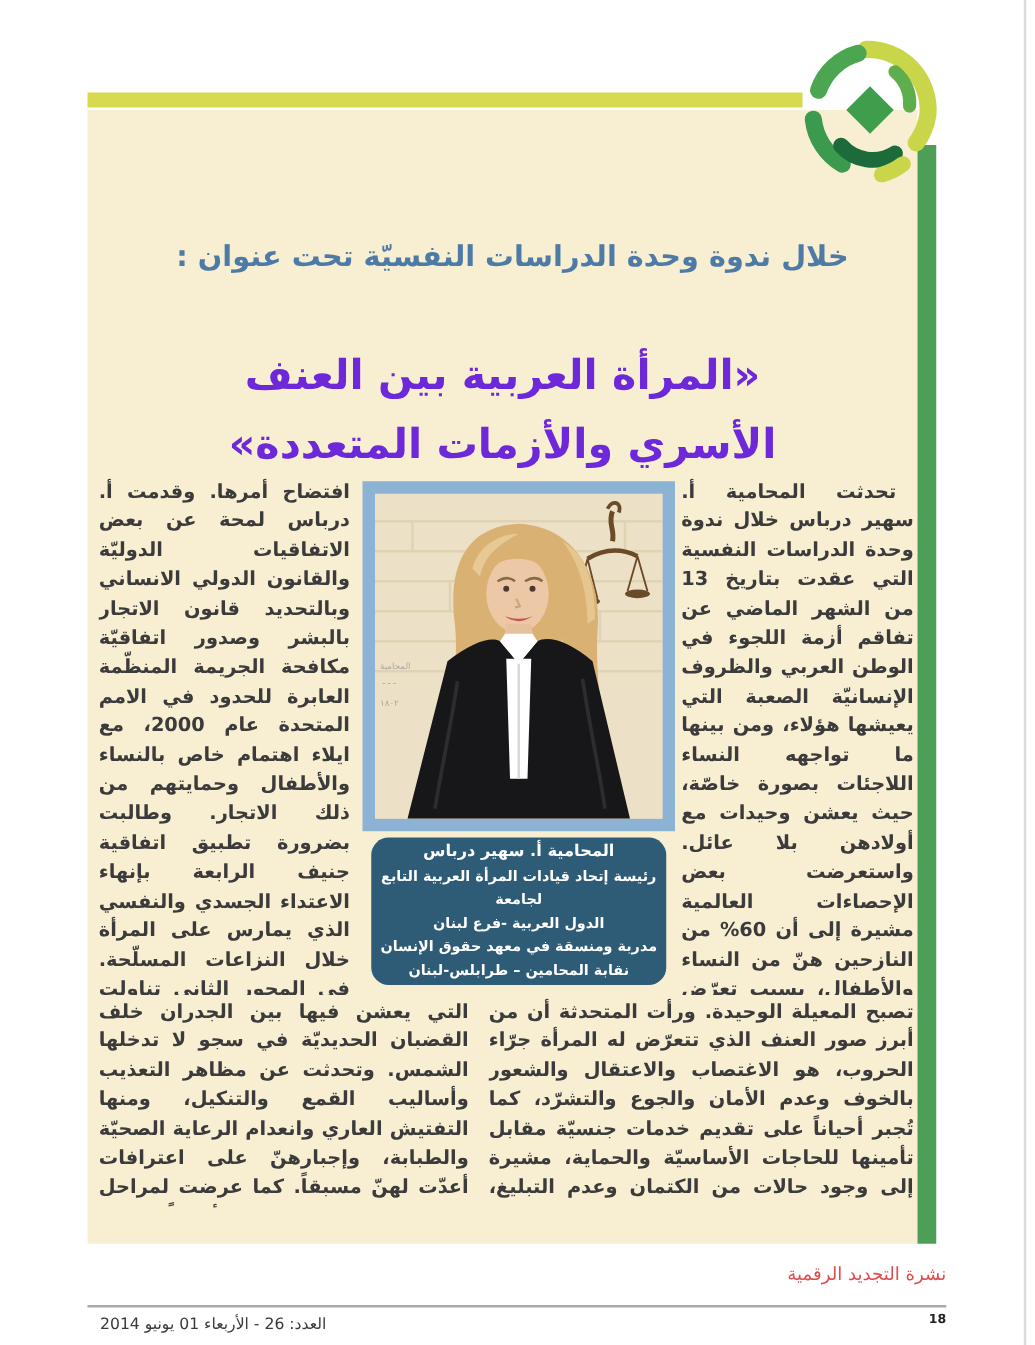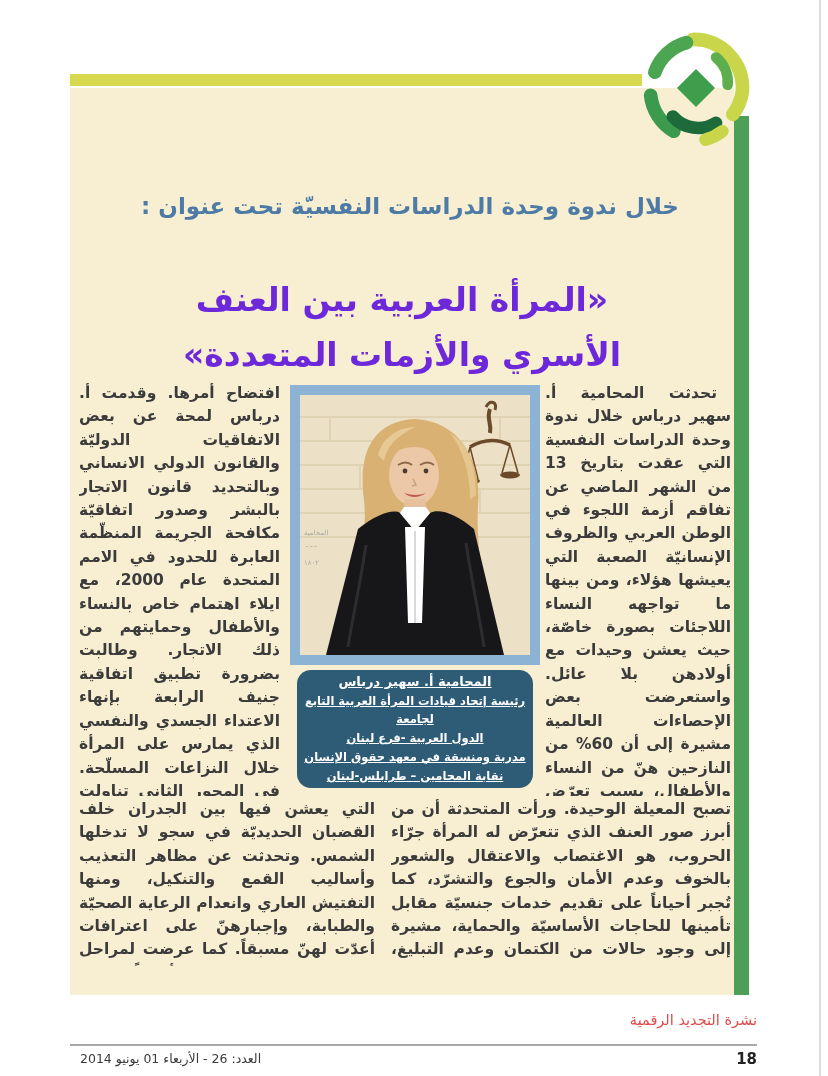--- a/index.html
+++ b/index.html
@@ -28,29 +28,29 @@
   .lt{left:79px;top:382px;width:201px;height:414px;overflow:hidden;}
   .lb{left:79px;top:798px;width:296px;height:168px;overflow:hidden;}
   .rt .indent{display:inline-block;width:14px;}
 
   
   .photo-frame{position:absolute;left:290px;top:385px;width:250px;height:280px;background:#8cb2d4;}
   .photo{position:absolute;left:300px;top:395px;width:230px;height:260px;background:#ece0c6;}
   .caption-card{position:absolute;left:297px;top:670px;width:236px;height:118px;background:#2e5c77;
                 border-radius:14px;color:#ffffff;direction:rtl;text-align:center;
                 display:flex;flex-direction:column;justify-content:center;gap:1px;
-                font-size:11.5px;font-weight:bold;line-height:18px;text-decoration:underline;}
+                font-size:11.5px;font-weight:bold;line-height:18px;}
   .caption-card .cap-title{font-size:13px;}
 
   
   .footer-title{position:absolute;left:70px;top:1012px;width:687px;text-align:right;direction:rtl;
                 color:#e04b4b;font-size:14.5px;font-weight:normal;}
   .footer-rule{position:absolute;left:70px;top:1044px;width:687px;height:2px;background:#a9a9a9;}
   .footer-num{position:absolute;left:620px;top:1050px;width:137px;text-align:right;
-              color:#222222;font-size:15px;font-weight:bold;}
+              color:#222222;font-size:10px;font-weight:bold;}
   .footer-issue{position:absolute;left:80px;top:1051px;width:300px;text-align:left;direction:rtl;
                 color:#3a3a3a;font-size:12.5px;}
 </style>
 </head>
 <body>
 
 <div id="page">
 
   <div class="top-bar"></div>
   <div class="panel"></div>

